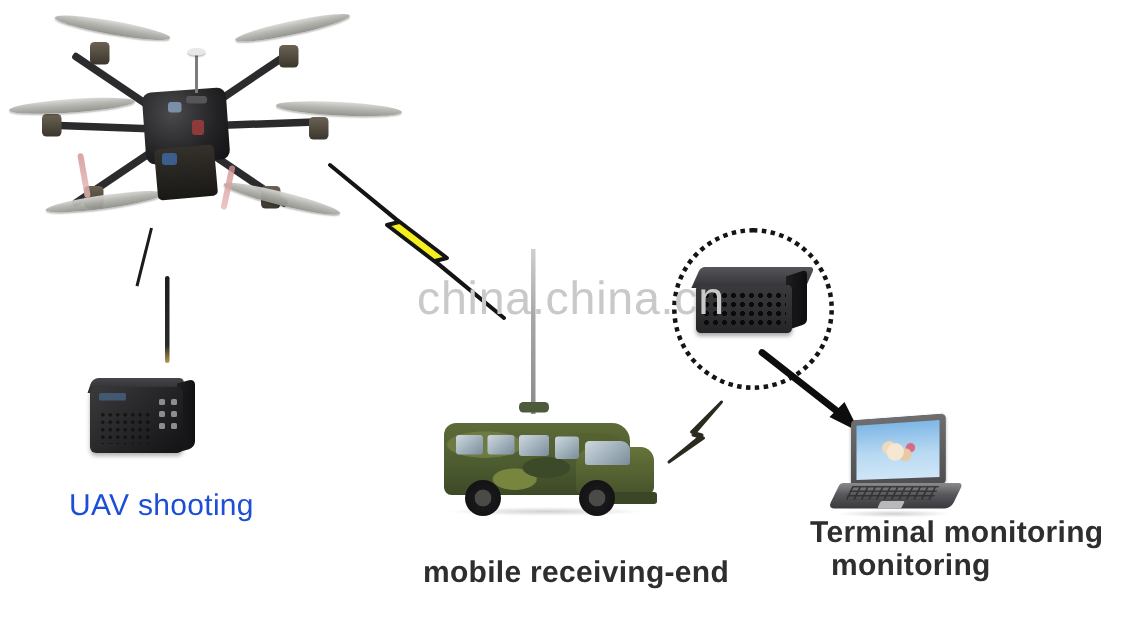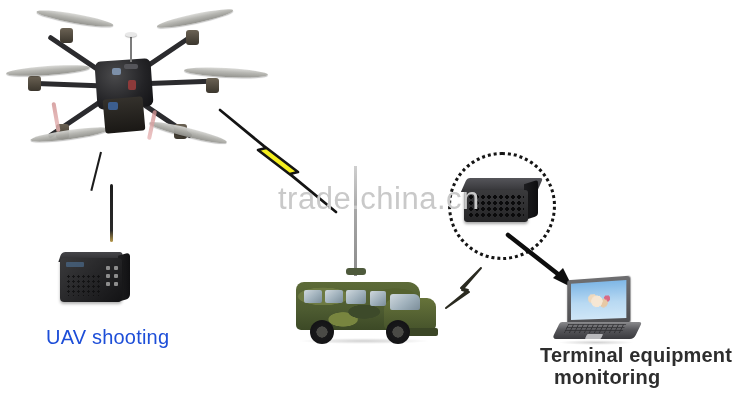--- a/index.html
+++ b/index.html
@@ -361,23 +361,24 @@
 
   <div id="laptop" class="layer">
     <div id="lt-shadow"></div>
     <div id="lt-lid"></div>
     <div id="lt-screen"></div>
     <div id="lt-base"></div>
     <div id="lt-keys"></div>
     <div id="lt-touch"></div>
   </div>
 
-  <div id="watermark">trade.china.cn</div>
+  <div id="watermark">china.china.cn</div>
 
   <div id="label-uav" class="caption">UAV shooting</div>
 
+  <div id="label-mobile" class="caption">mobile receiving-end</div>
 
   <div id="label-terminal" class="caption">
-    <span class="l1">Terminal equipment</span>
+    <span class="l1">Terminal monitoring</span>
     <span class="l2">monitoring</span>
   </div>
 
 </div>
 
 </body></html>

